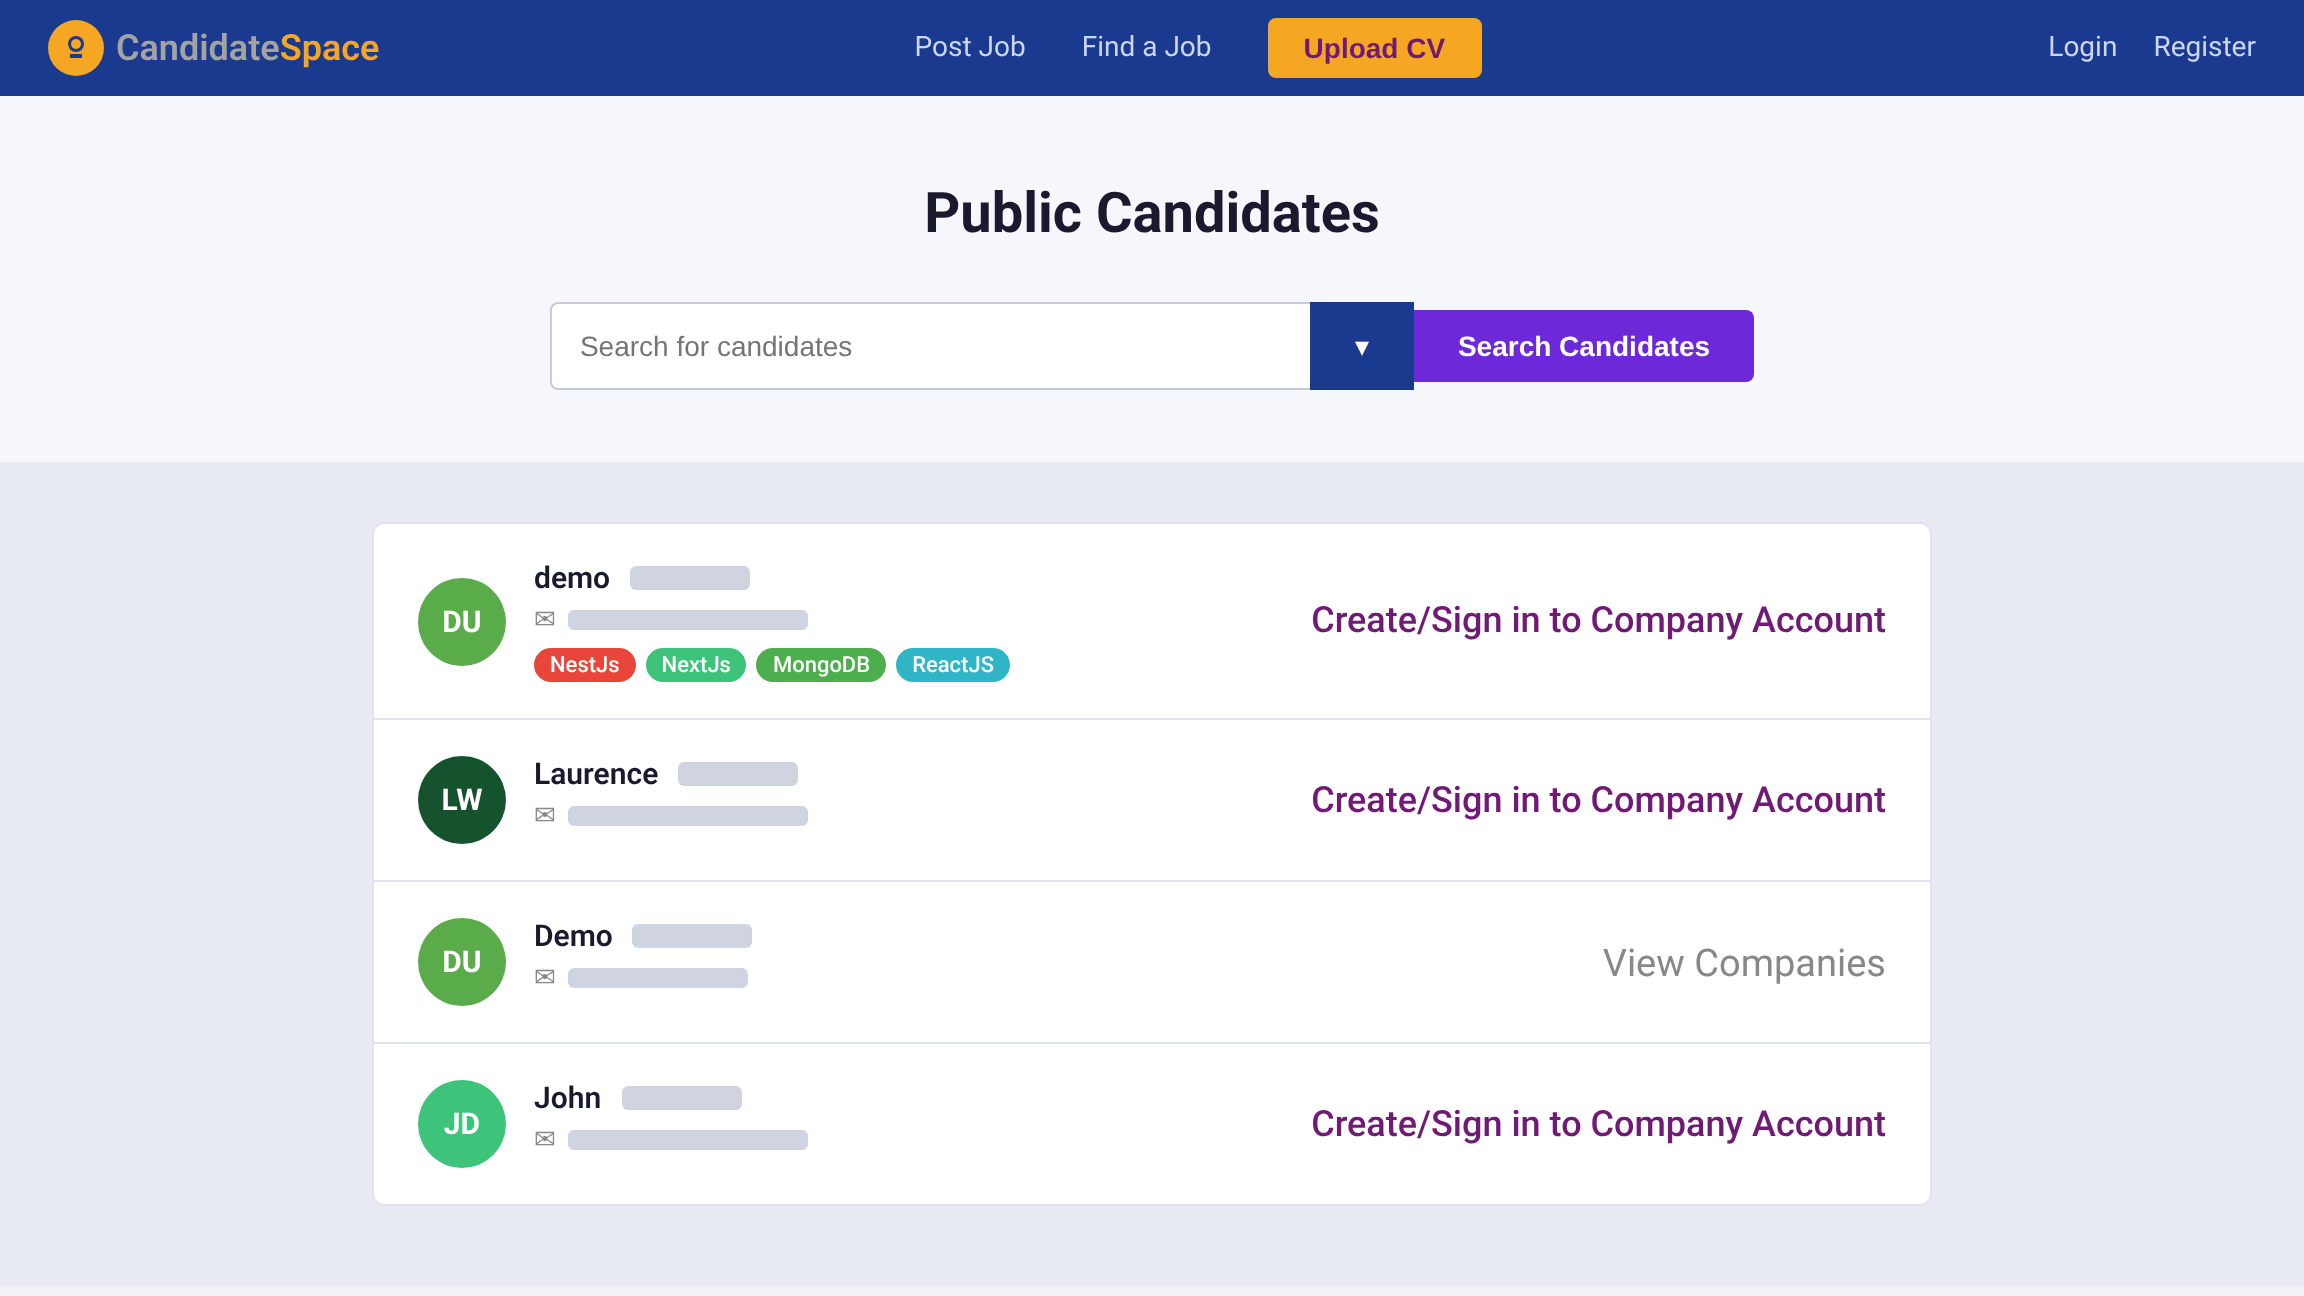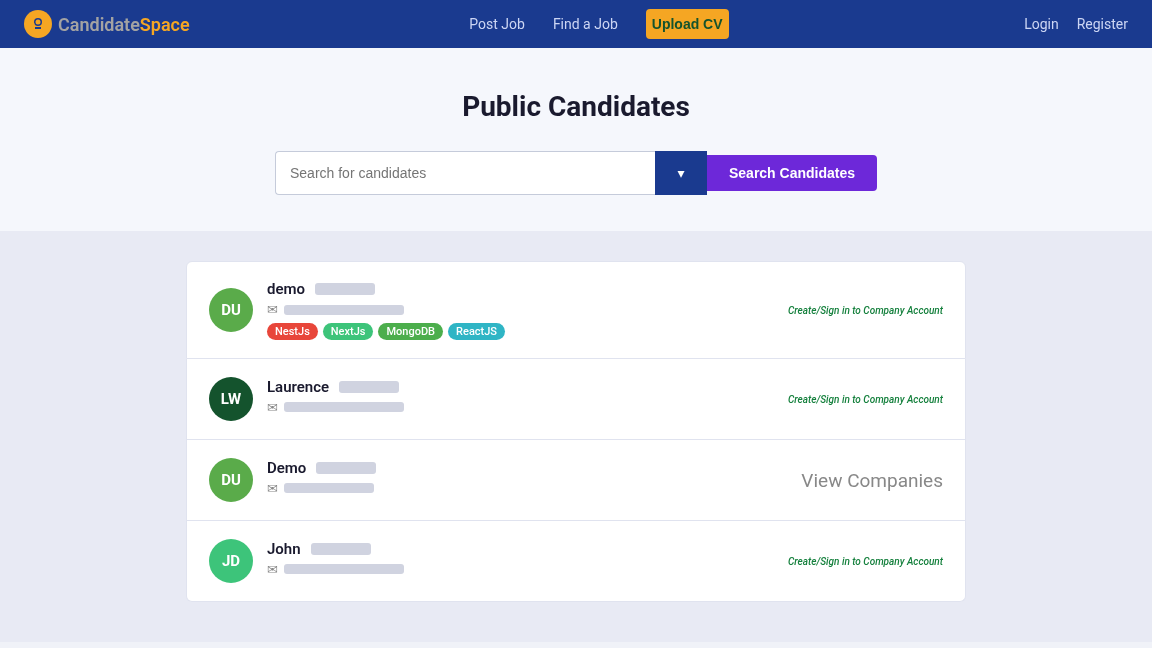--- a/index.html
+++ b/index.html
@@ -30,22 +30,22 @@
       font-size: 18px; font-weight: 600; color: #fff;
     }
     .brand-text span { color: #a3a3a3; }
     .navbar-nav {
       display: flex; align-items: center; gap: 28px;
     }
     .nav-link {
       color: #cdd6f4; font-size: 14px; cursor: pointer; text-decoration: none;
     }
     .btn-upload-cv {
-      background: #f5a623; color: #14532d; border: none; border-radius: 4px;
-      padding: 7px 6px; font-size: 14px; font-weight: 600; cursor: pointer;
+      background: #f5a623; color: #701a75; border: none; border-radius: 4px;
+      padding: 7px 18px; font-size: 14px; font-weight: 600; cursor: pointer;
     }
     .navbar-right {
       display: flex; align-items: center; gap: 18px; margin-left: 16px;
     }
     .nav-auth-link {
       color: #cdd6f4; font-size: 14px; cursor: pointer;
     }
 
     
     .hero {
@@ -136,21 +136,21 @@
     }
     .tag-nestjs { background: #e8463a; }
     .tag-nextjs { background: #3dc47a; }
     .tag-mongodb { background: #4cae4c; }
     .tag-reactjs { background: #2fb5c5; }
 
     .candidate-action {
       display: flex; flex-direction: column; align-items: flex-end; gap: 6px;
     }
     .btn-sign-in-company {
-      color: #15803d; font-size: 10px; font-weight: 500; cursor: pointer; text-decoration: none; white-space: nowrap; font-style: italic;
+      color: #701a75; font-size: 18px; font-weight: 500; cursor: pointer; text-decoration: none; white-space: nowrap;
     }
     .btn-contact-company {
       background: #1a3a8f; color: #fff; border: none; border-radius: 4px;
       padding: 9px 20px; font-size: 14px; font-weight: 600; cursor: pointer;
     }
     .btn-view-companies {
       color: #888; font-size: 19px; cursor: pointer; text-decoration: none;
     }
   </style>
 </head>

